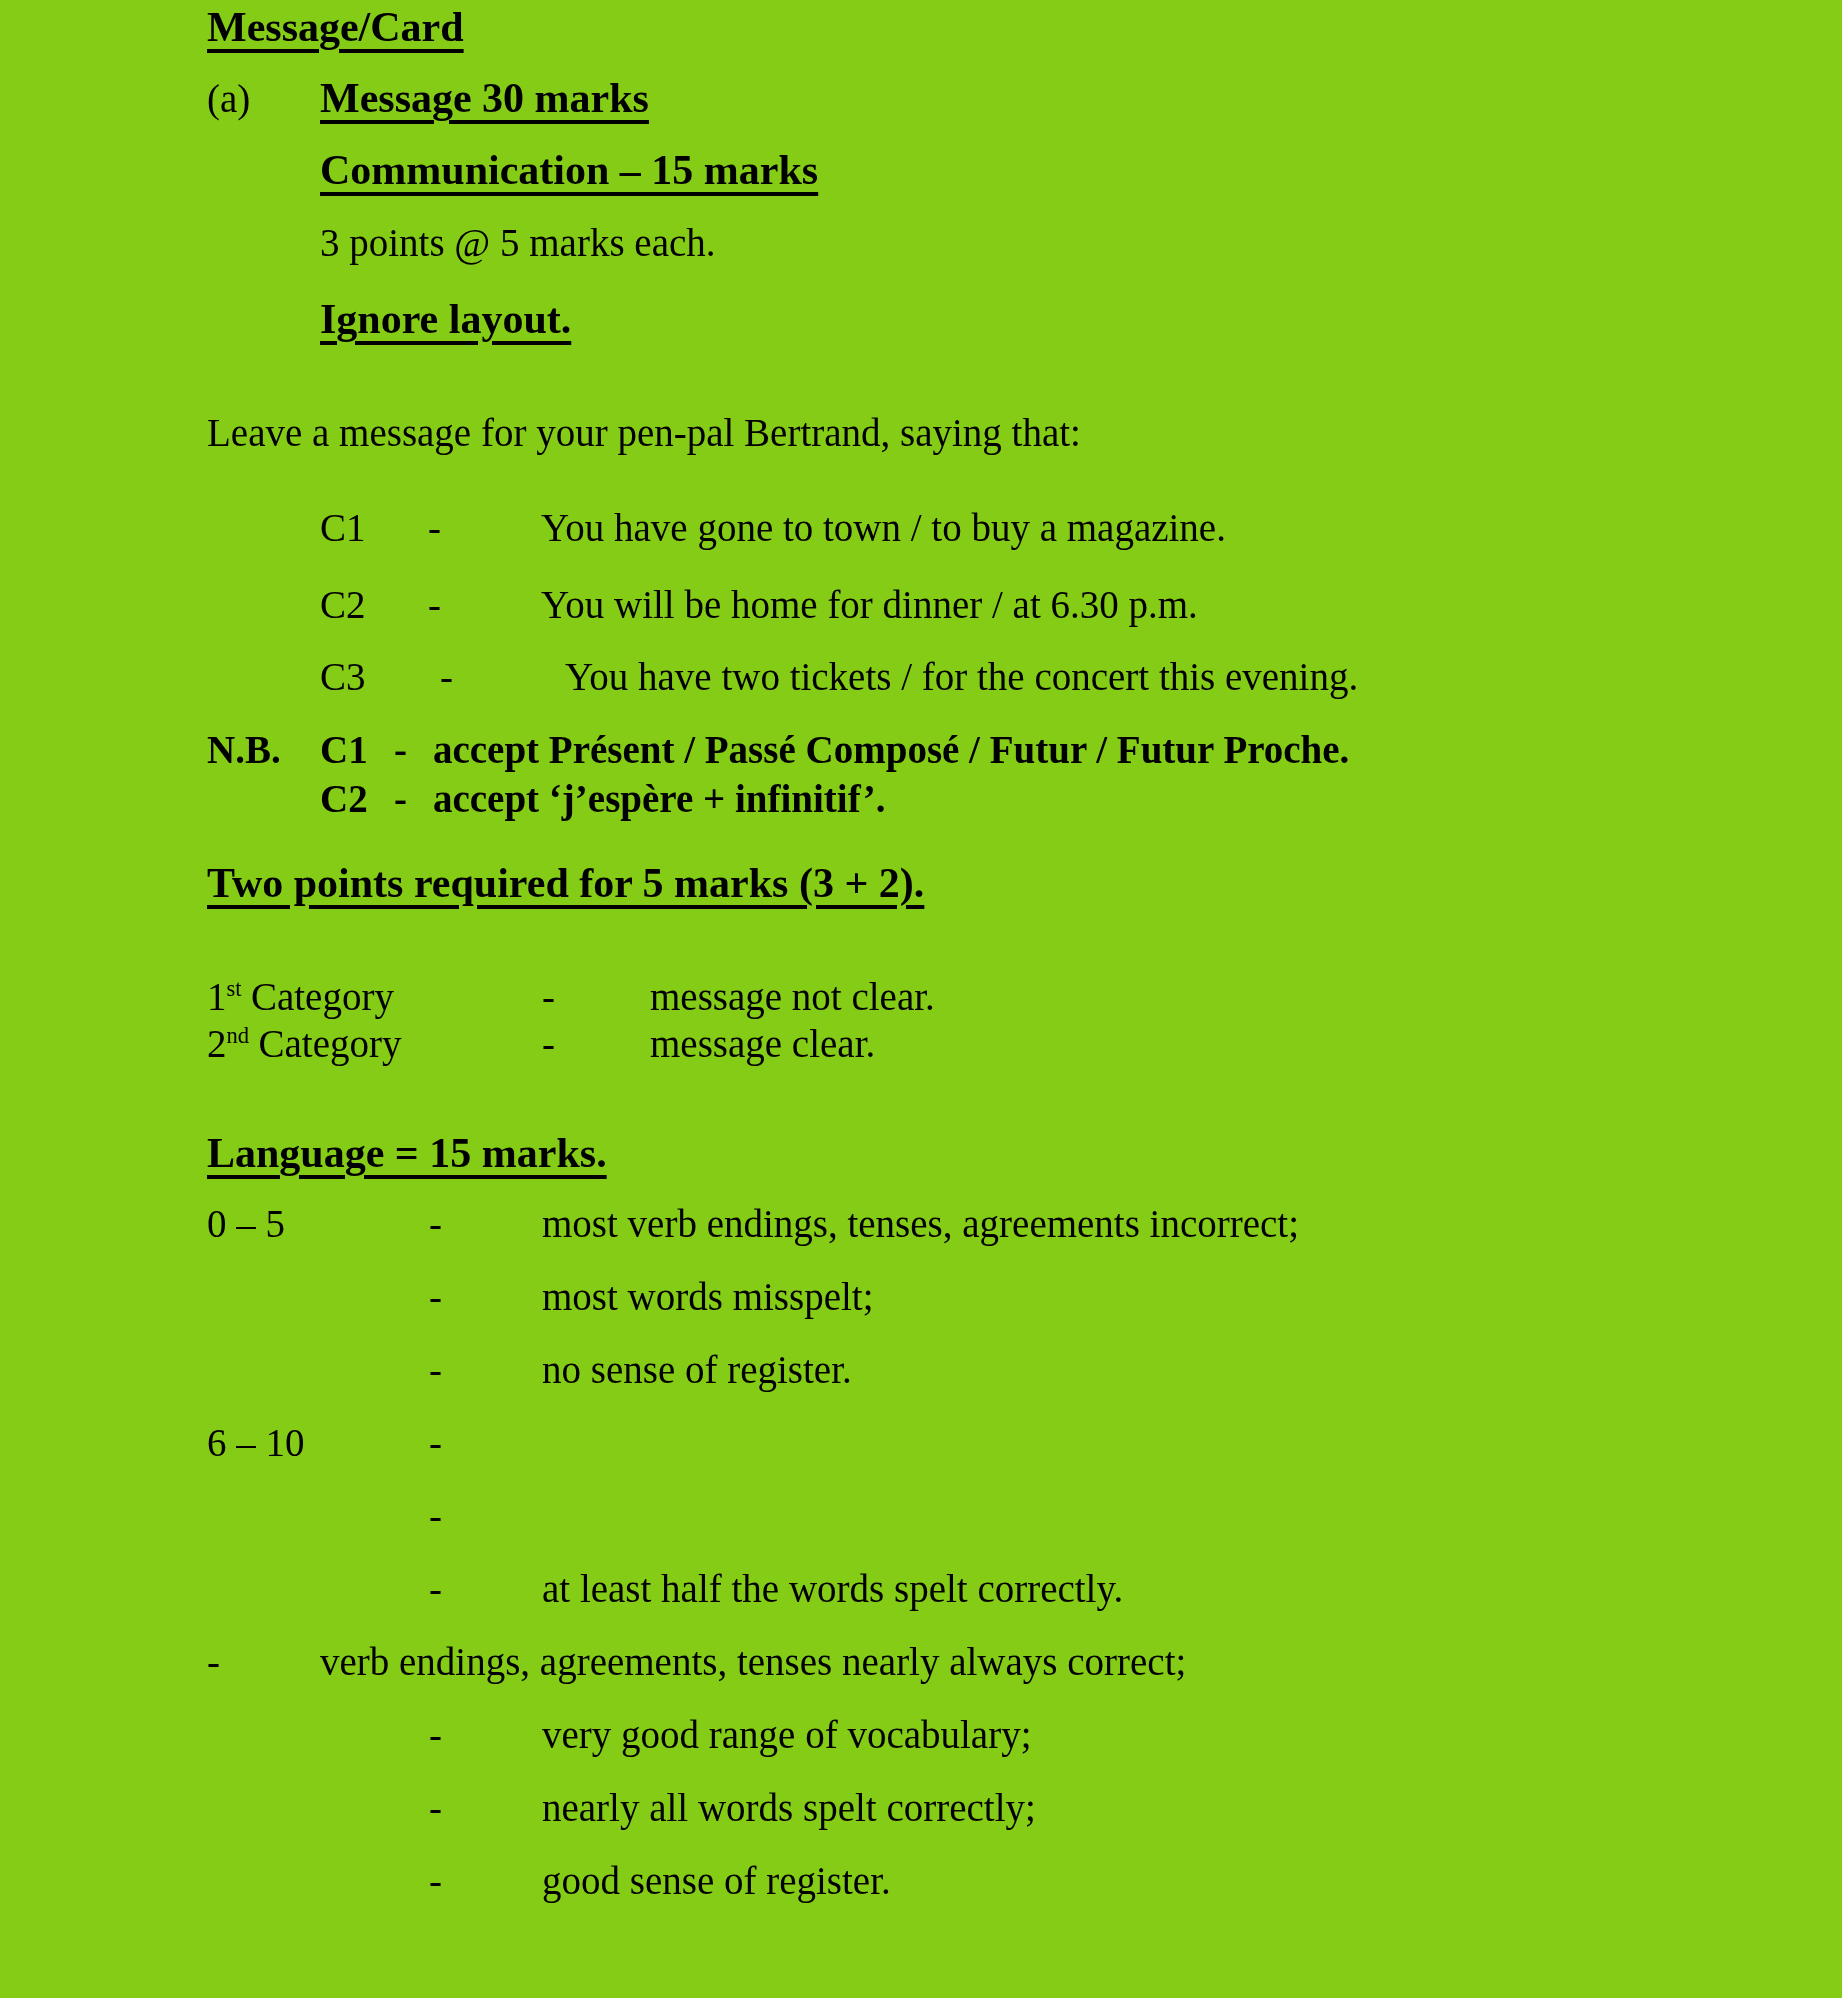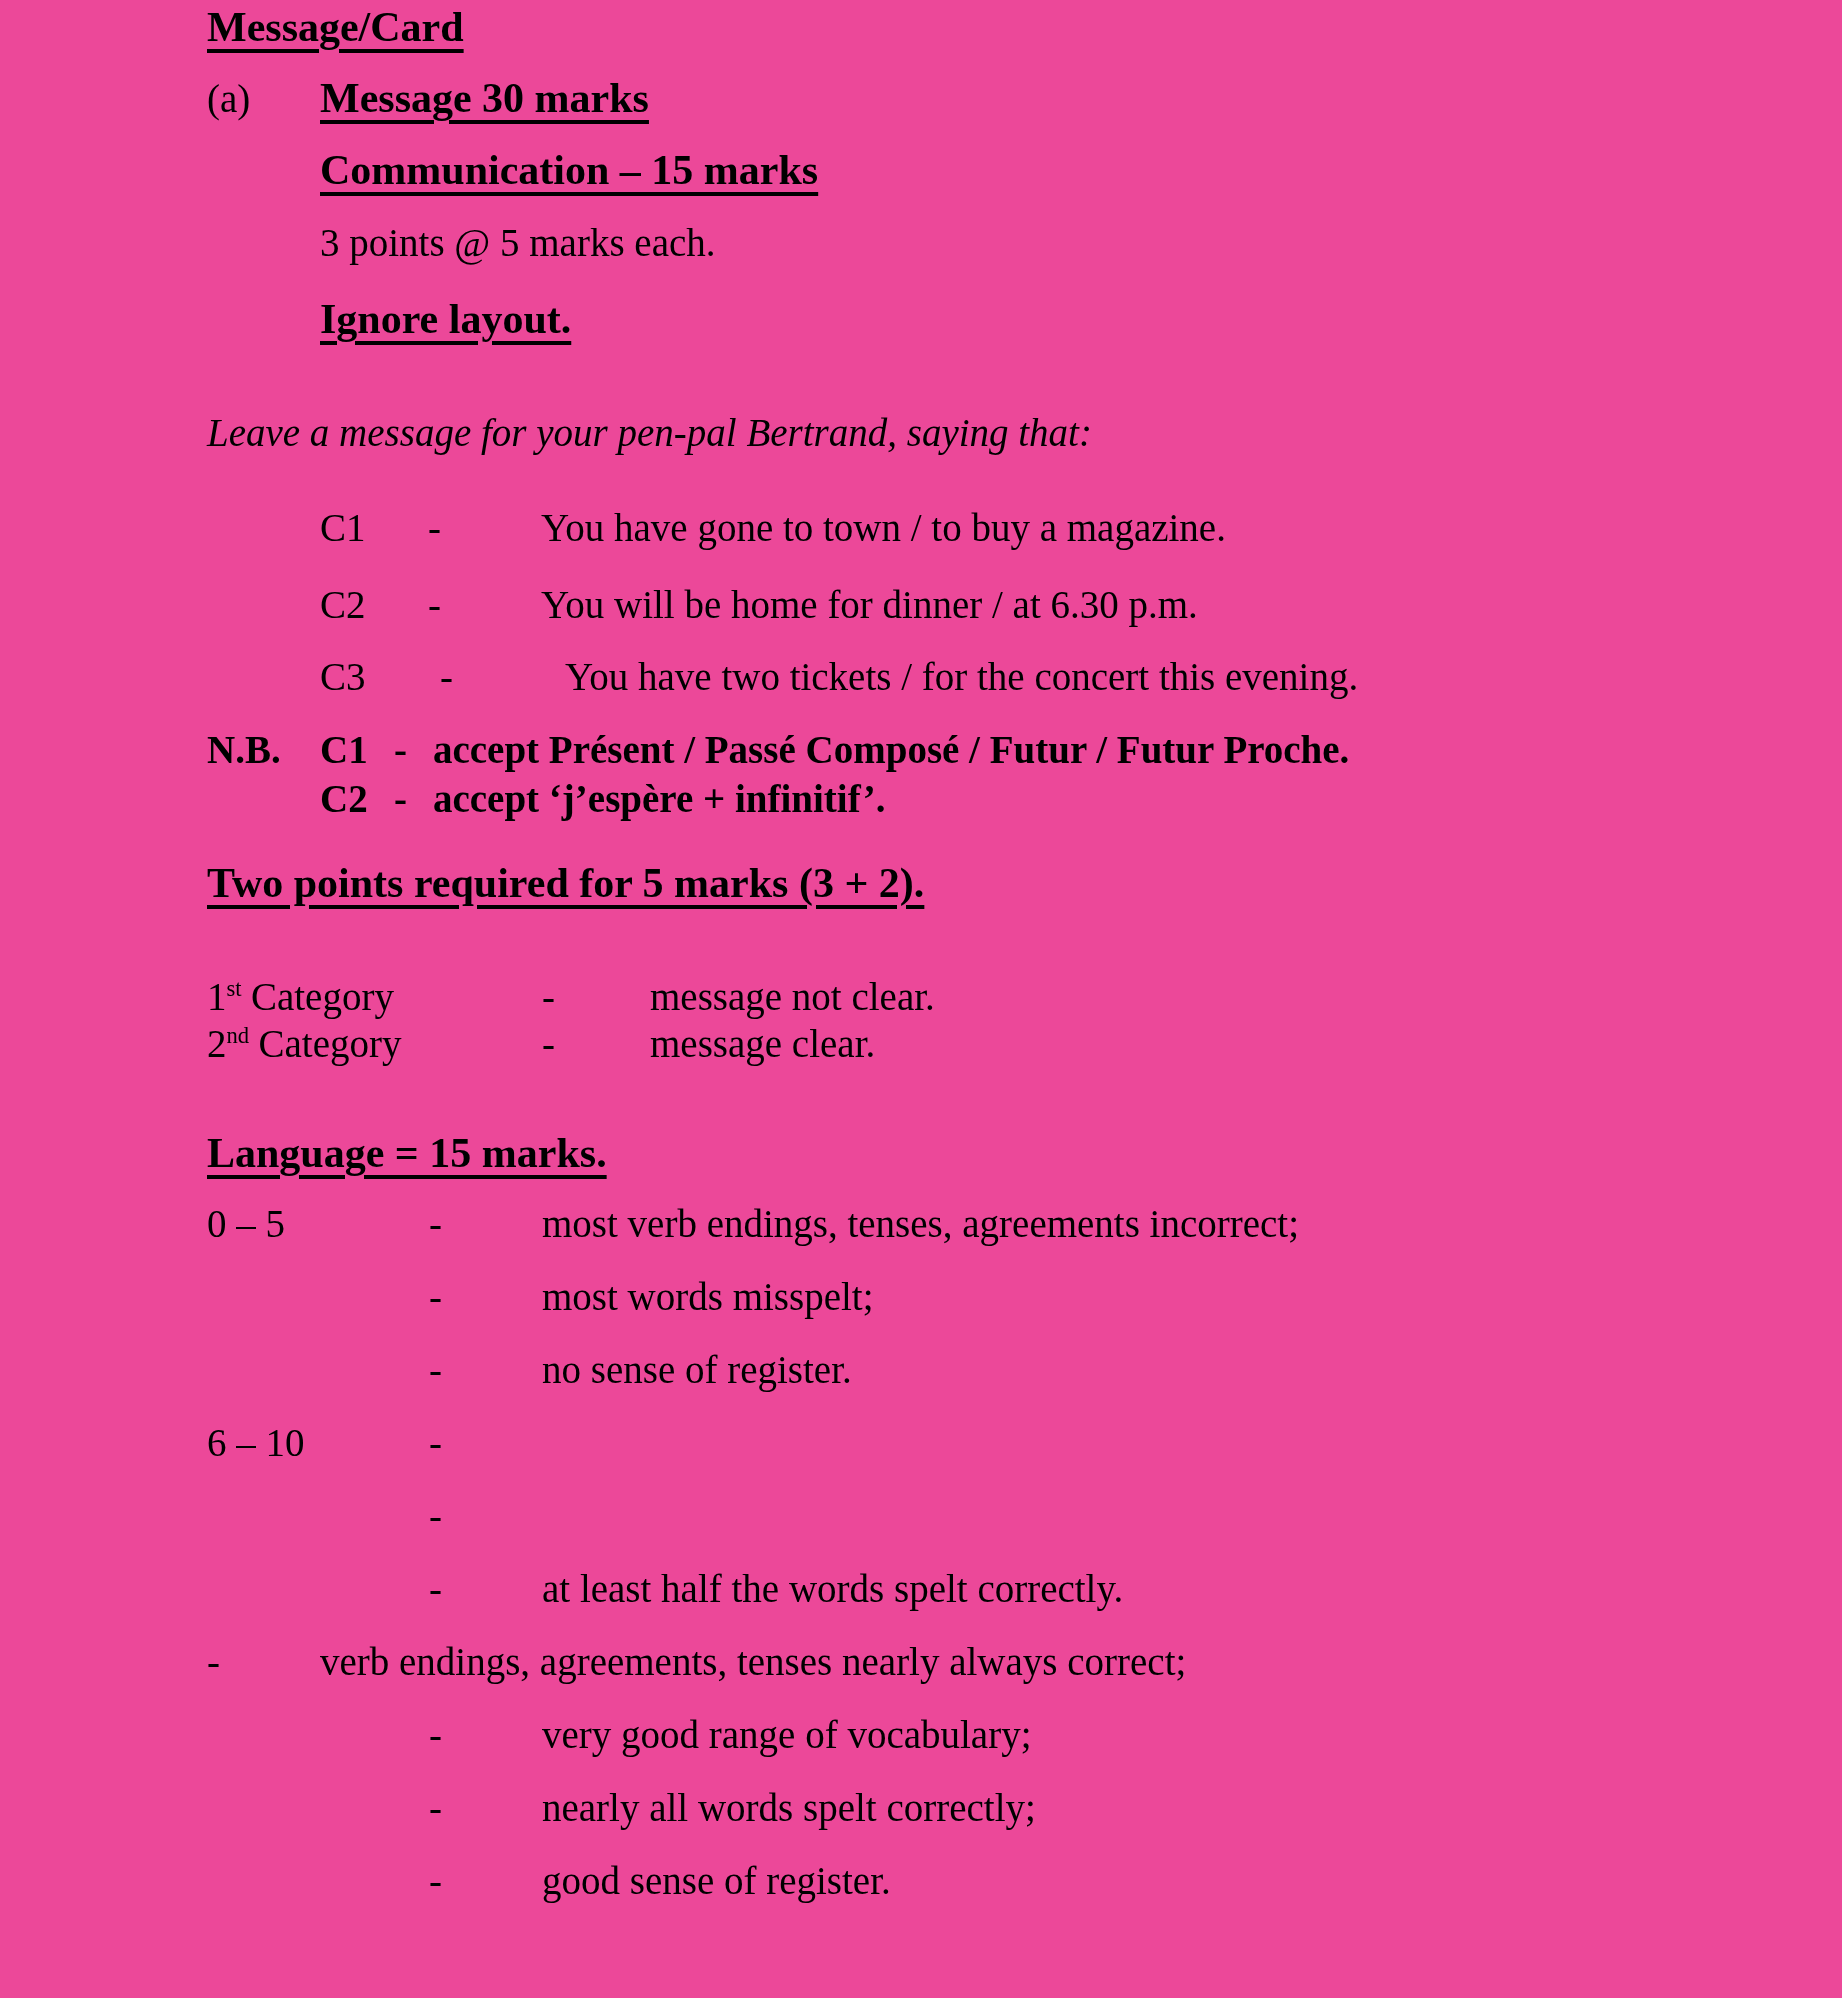--- a/index.html
+++ b/index.html
@@ -1,21 +1,21 @@
 <!DOCTYPE html>
 <html><head>
 <meta charset="utf-8">
 <style>
   html, body { margin: 0; padding: 0; background: #ffffff; }
   .page {
     position: relative;
     width: 1842px;
     height: 1999px;
     box-sizing: border-box;
-    background: #ec4899;
+    background: #84cc16;
     color: #000000;
     font-family: "Liberation Serif", "DejaVu Serif", serif;
     font-size: 39px;
     padding: 0 138px 0 207px;
     overflow: hidden;
   }
   .line { line-height: 47px; }
   .row { display: flex; align-items: baseline; }
   .heading {
     font-weight: 700;
@@ -40,21 +40,21 @@
   .catline    { line-height: 47px; }
   .range      { flex: none; width: 222px; }          
   .lang-dash  { flex: none; width: 113px; }          
   .lang-text  { max-width: 1103px; font-family: Liberation Serif, serif; }
   .langline   { line-height: 73px; }
   sup { font-size: 0.58em; line-height: 0; vertical-align: super; }
   
   .mt-first { margin-top: 3.9px; }
   .mt-std   { margin-top: 24.6px; }
   .mt-std2  { margin-top: 30.5px; }
-  .mt-intro { margin-top: 66px; font-style: italic; }
+  .mt-intro { margin-top: 66px; }
   .mt-c1    { margin-top: 48px; }
   .mt-c2    { margin-top: 29.6px; }
   .mt-c3    { margin-top: 25.6px; gap: 12px; }
   .mt-nb    { margin-top: 24.6px; }
   .mt-twop  { margin-top: 37px; }
   .mt-cat   { margin-top: 66px; }
   .mt-lang  { margin-top: 63px; }
   .mt-bands { margin-top: 9.9px; }
 </style>
 </head>

